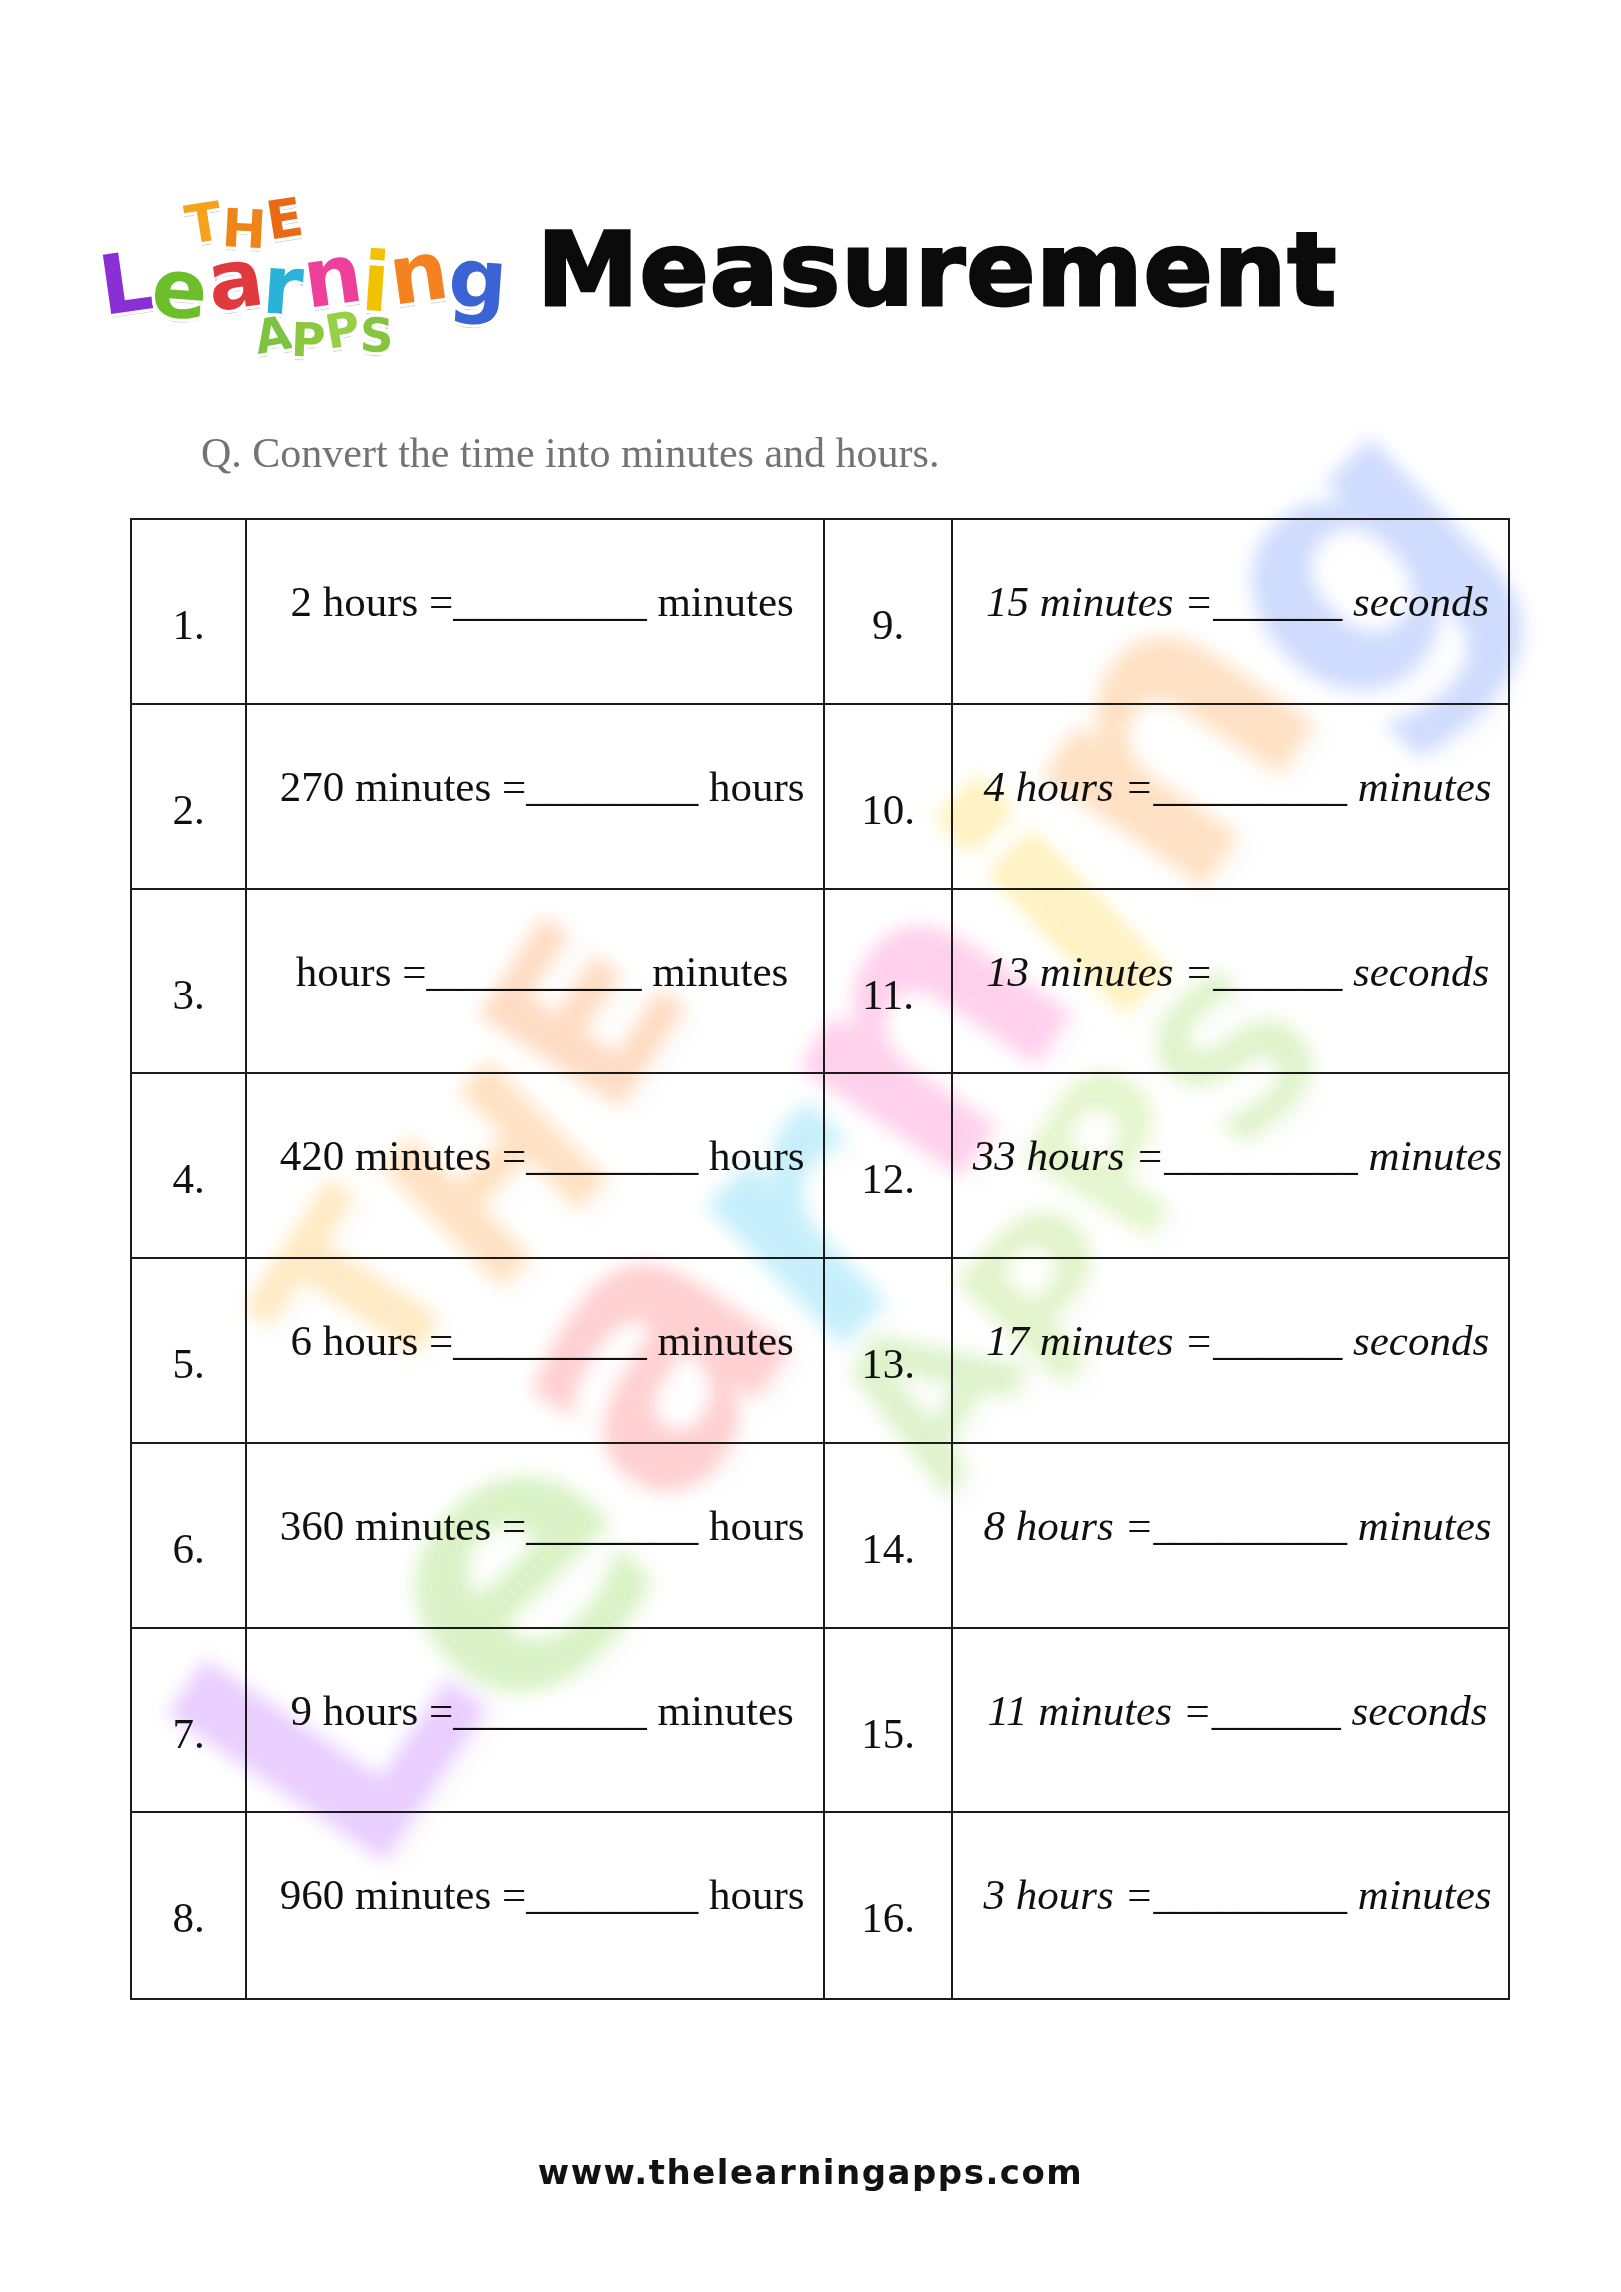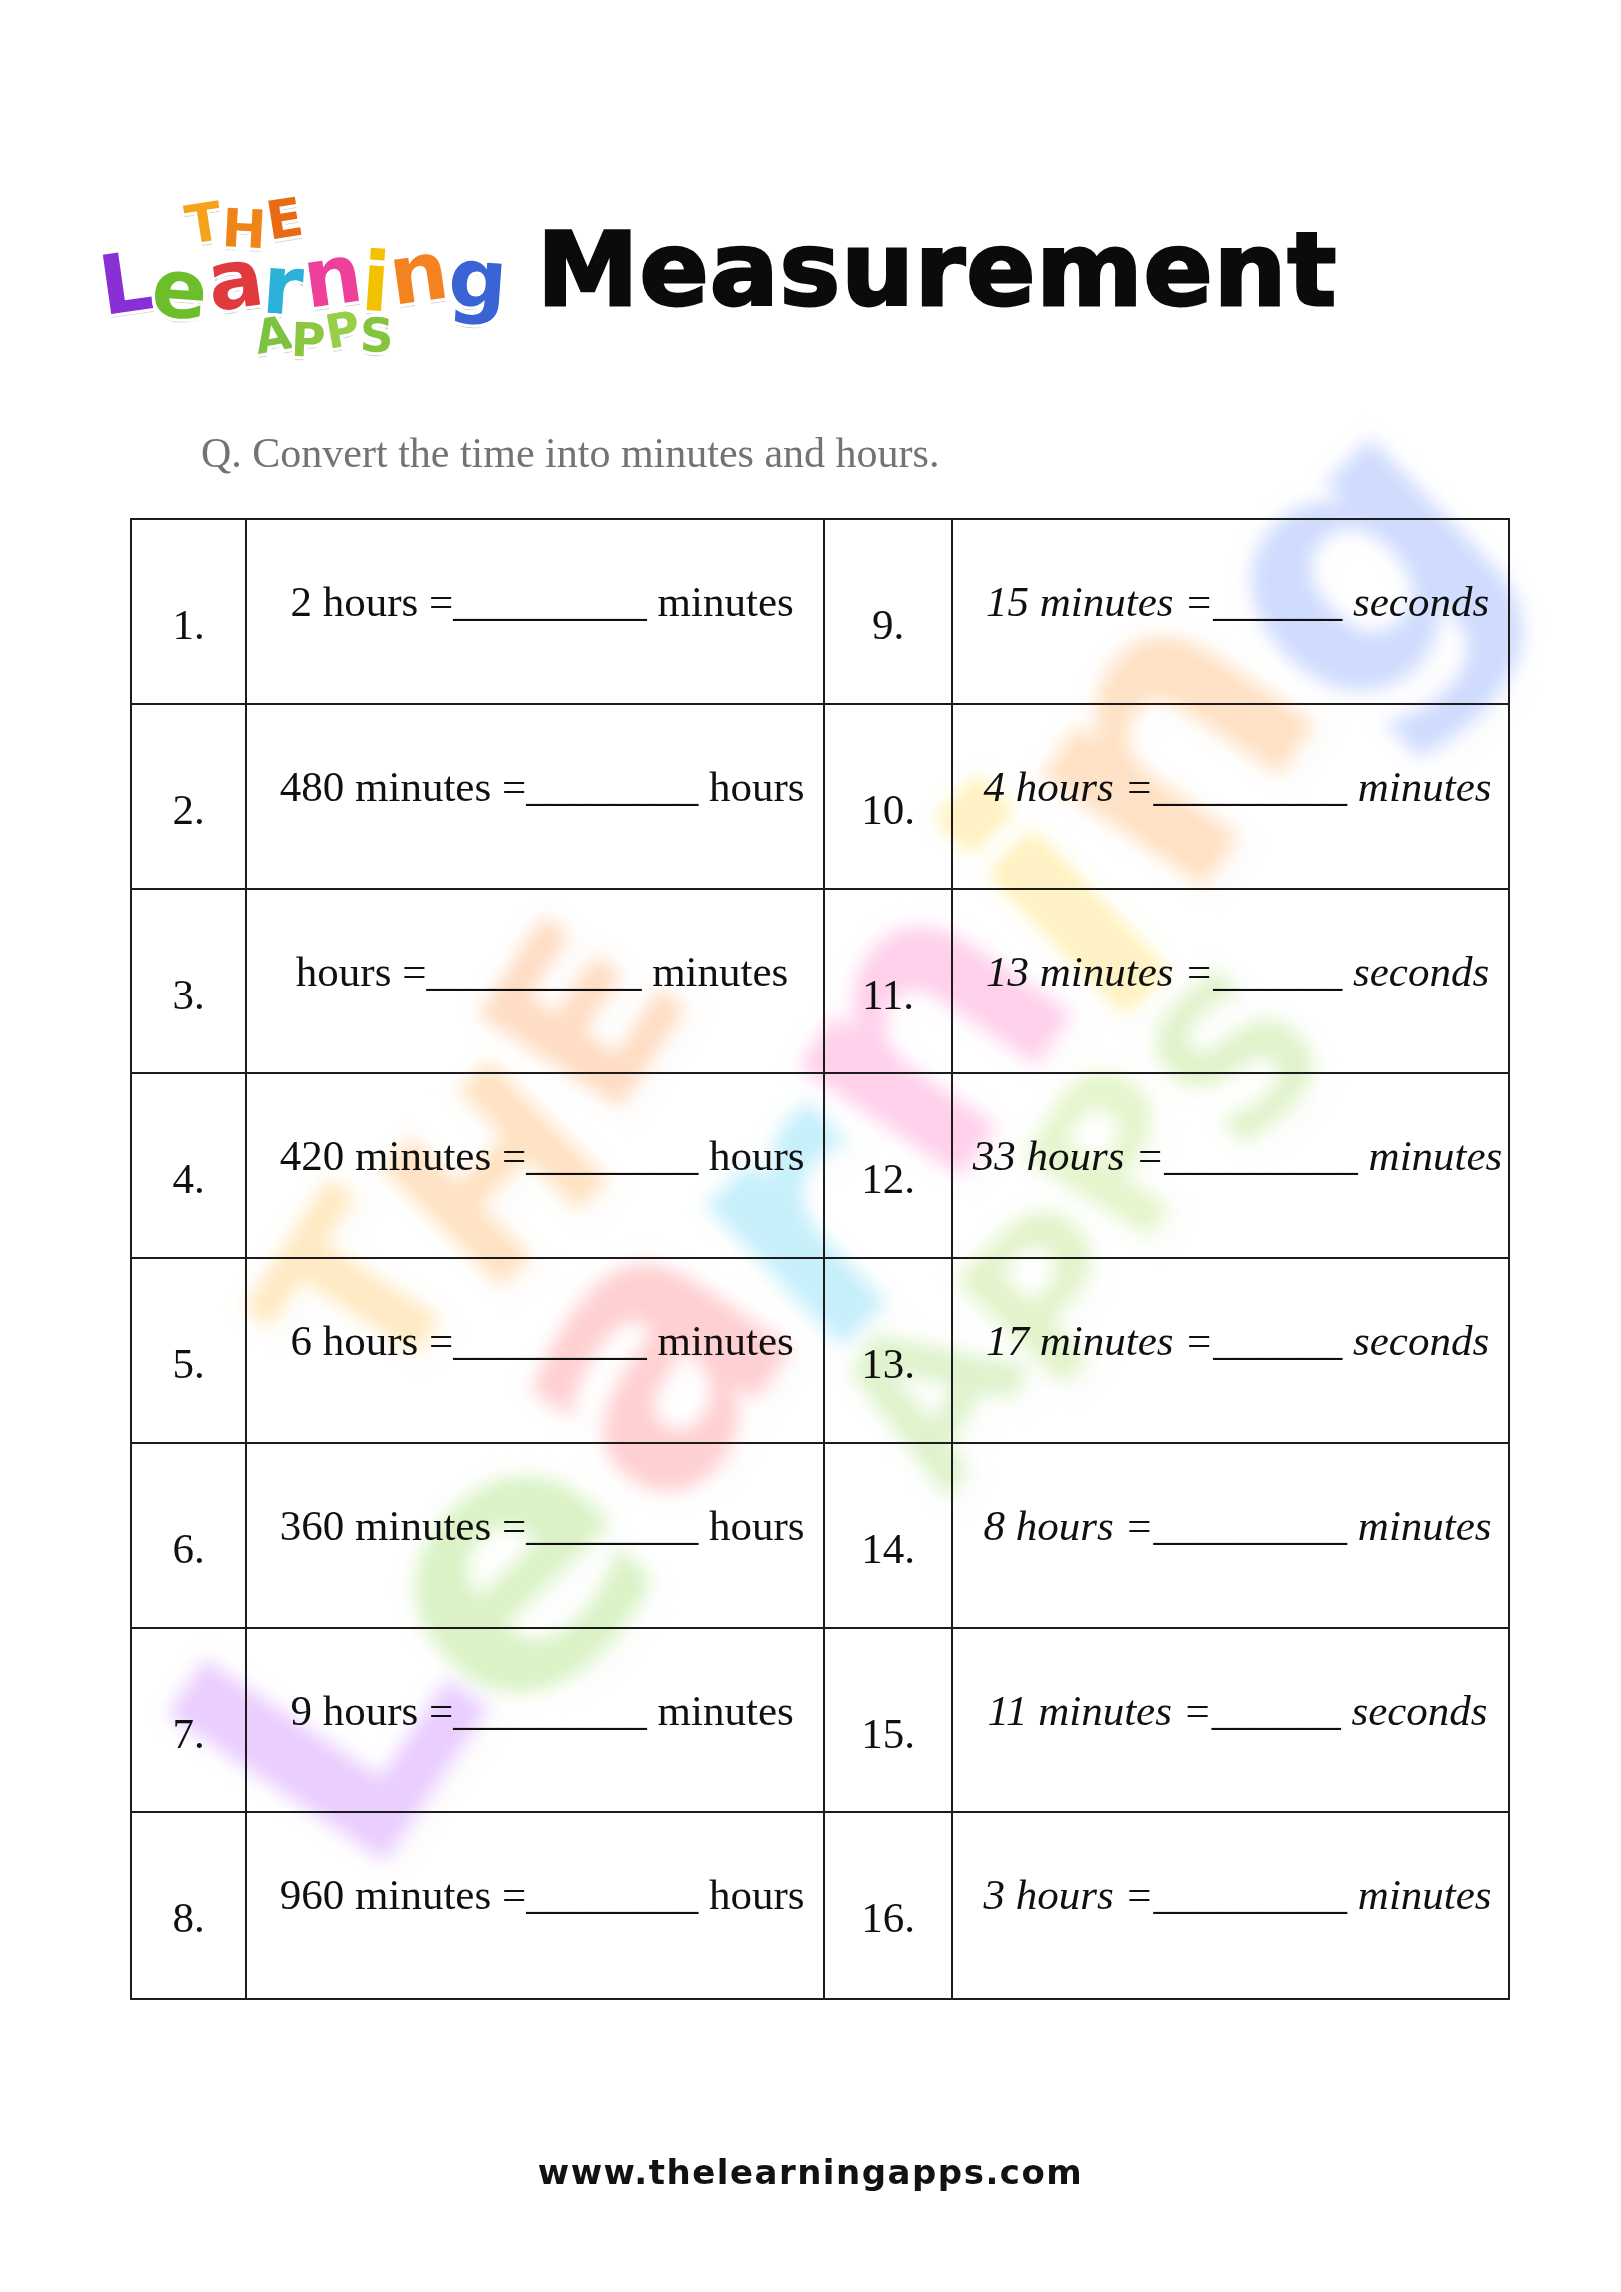--- a/index.html
+++ b/index.html
@@ -125,21 +125,21 @@
 
 <div class="question-line">Q. Convert the time into minutes and hours.</div>
 
 <div class="worksheet">
   <div class="cell num">1.</div>
   <div class="cell q">2 hours =_________ minutes</div>
   <div class="cell num">9.</div>
   <div class="cell q">15 minutes =______ seconds</div>
 
   <div class="cell num">2.</div>
-  <div class="cell q">480 minutes =________ hours</div>
+  <div class="cell q">270 minutes =________ hours</div>
   <div class="cell num">10.</div>
   <div class="cell q">4 hours =_________ minutes</div>
 
   <div class="cell num">3.</div>
   <div class="cell q">hours =__________ minutes</div>
   <div class="cell num">11.</div>
   <div class="cell q">13 minutes =______ seconds</div>
 
   <div class="cell num">4.</div>
   <div class="cell q">420 minutes =________ hours</div>

